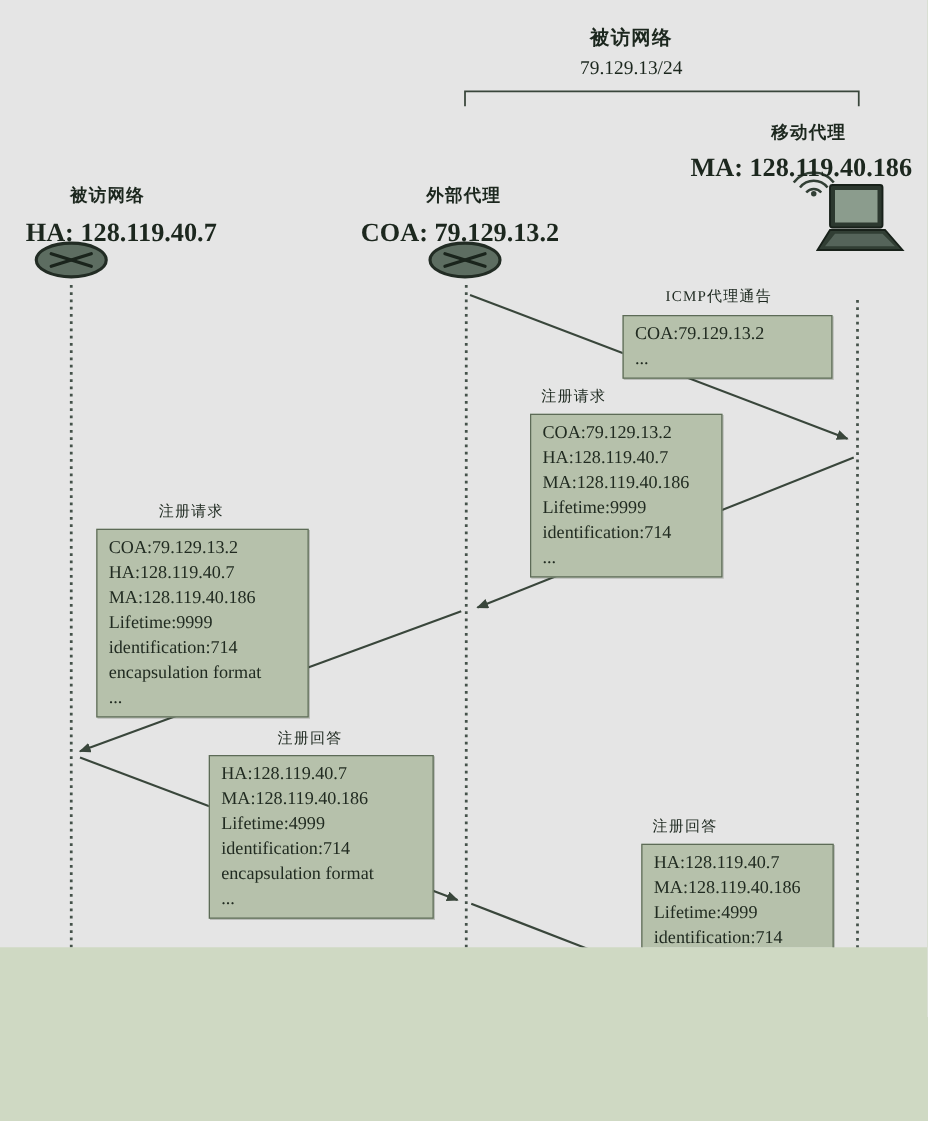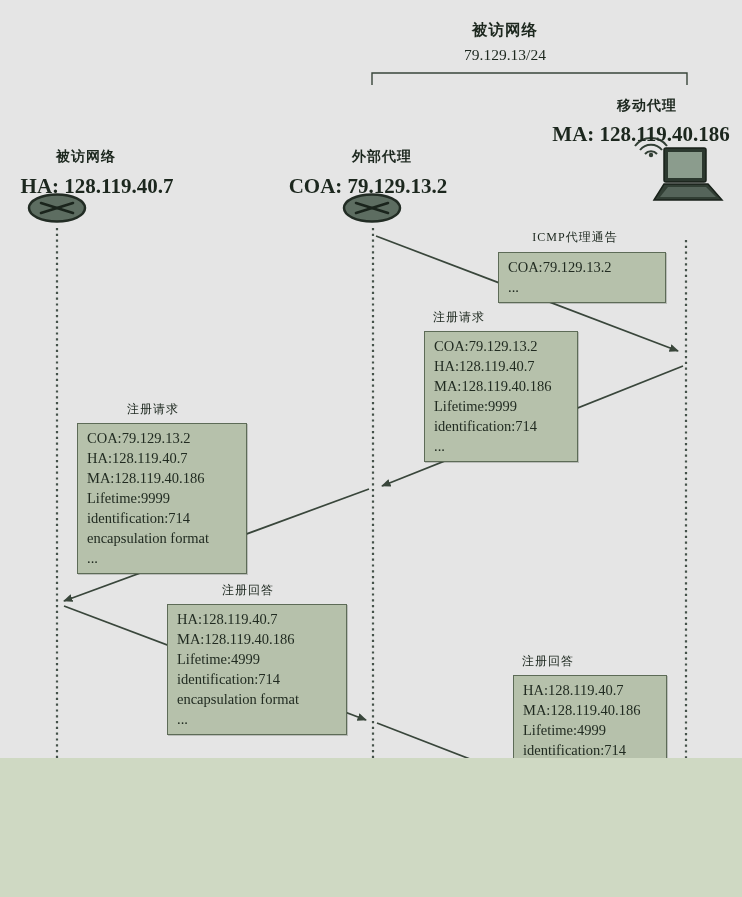--- a/index.html
+++ b/index.html
@@ -76,21 +76,21 @@
       <path d="M-16,-6 a20 20 0 0 1 32,0"></path>
     </g>
   </svg>
 
   <div class="abs ctr net-label" style="left:505px; top:20px;">被访网络</div>
   <div class="abs ctr net-prefix" style="left:505px; top:46px;">79.129.13/24</div>
 
   <div class="abs ctr agent-label" style="left:86px; top:148px;">被访网络</div>
   <div class="abs ctr agent-addr" style="left:97px; top:174px;">HA: 128.119.40.7</div>
 
-  <div class="abs ctr agent-label" style="left:382px; top:148px;">外部代理</div>
+  <div class="abs ctr agent-label" style="left:371px; top:148px;">外部代理</div>
   <div class="abs ctr agent-addr" style="left:368px; top:174px;">COA: 79.129.13.2</div>
 
   <div class="abs ctr agent-label" style="left:647px; top:97px;">移动代理</div>
   <div class="abs ctr agent-addr" style="left:641px; top:122px;">MA: 128.119.40.186</div>
 
   <div class="abs ctr msg-title" style="left:575px; top:229px;">ICMP代理通告</div>
   <div class="msg-box" style="left:498px; top:252px; width:168px;">
     <div class="msg-line">COA:79.129.13.2</div>
     <div class="msg-line">...</div>
   </div>

